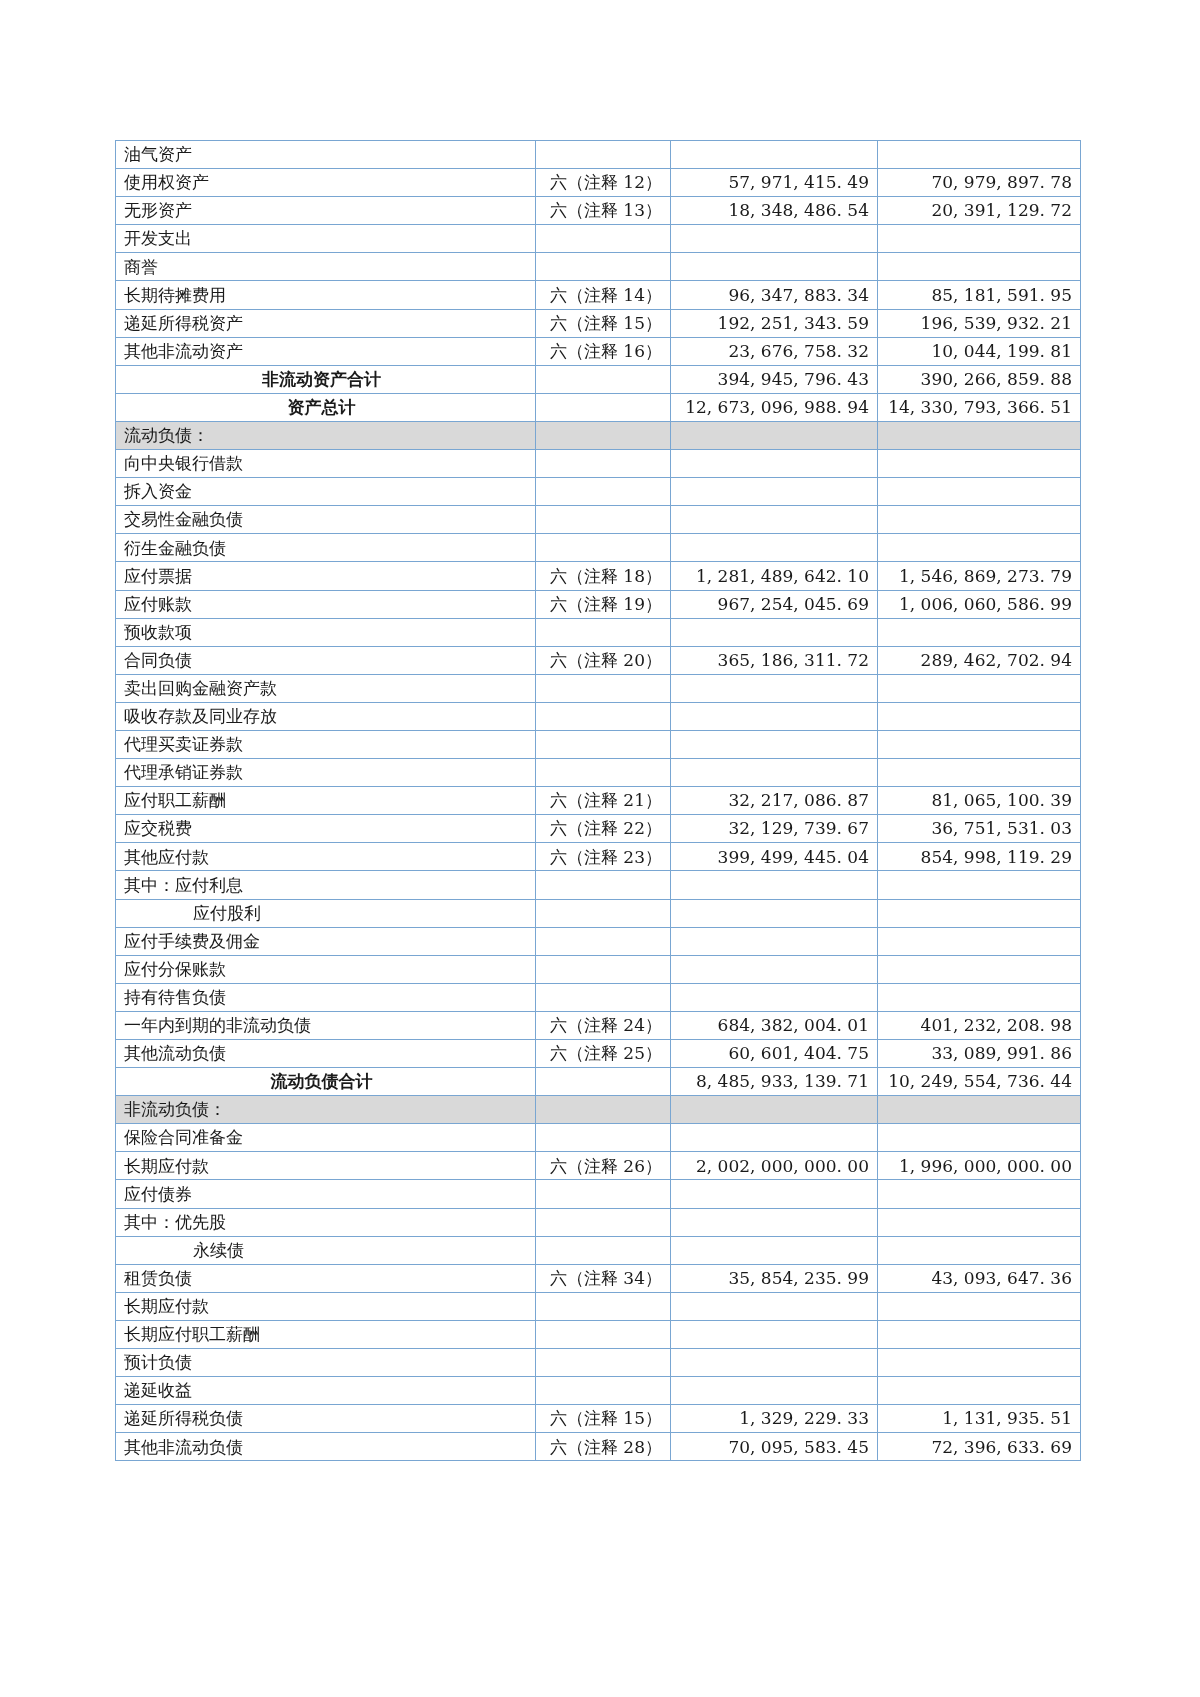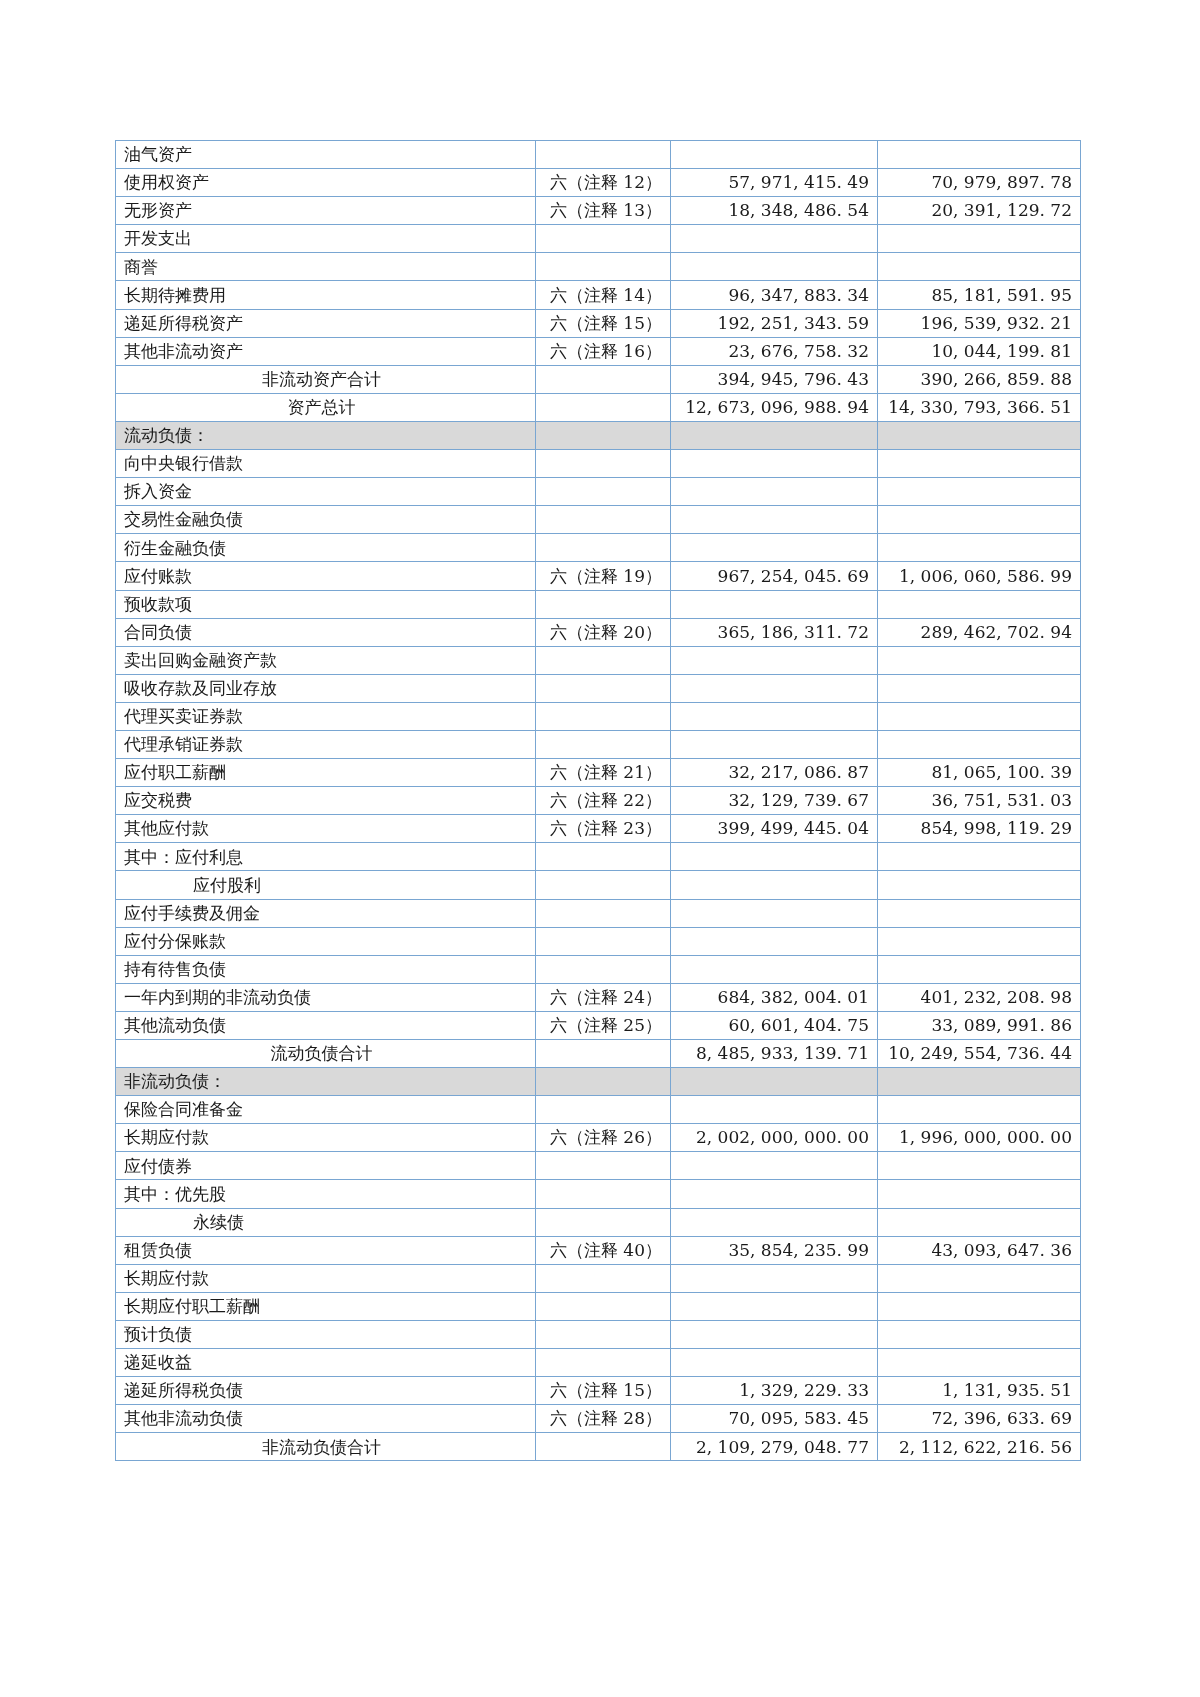--- a/index.html
+++ b/index.html
@@ -49,21 +49,21 @@
     text-align: right;
     padding-right: 10px;
   }
   tr.section td {
     background: #d9d9d9;
   }
   tr.section td.c-label {
     font-weight: normal;
   }
   tr.total td.c-label {
-    font-weight: normal;
+    font-weight: bold;
     text-align: center;
     padding-left: 0;
   }
   tr.item_indent td.c-label {
     padding-left: 77px;
     margin-top: 11px;
   }
 </style>
 </head>
 <body>
@@ -161,20 +161,26 @@
     <td class="c-num"></td>
     <td class="c-num"></td>
   </tr>
         <tr class="item">
     <td class="c-label">衍生金融负债</td>
     <td class="c-note"></td>
     <td class="c-num"></td>
     <td class="c-num"></td>
   </tr>
         <tr class="item">
+    <td class="c-label">应付票据</td>
+    <td class="c-note">六（注释 18）</td>
+    <td class="c-num">1, 281, 489, 642. 10</td>
+    <td class="c-num">1, 546, 869, 273. 79</td>
+  </tr>
+        <tr class="item">
     <td class="c-label">应付账款</td>
     <td class="c-note">六（注释 19）</td>
     <td class="c-num">967, 254, 045. 69</td>
     <td class="c-num">1, 006, 060, 586. 99</td>
   </tr>
         <tr class="item">
     <td class="c-label">预收款项</td>
     <td class="c-note"></td>
     <td class="c-num"></td>
     <td class="c-num"></td>
@@ -306,21 +312,21 @@
     <td class="c-num"></td>
   </tr>
         <tr class="item_indent">
     <td class="c-label">永续债</td>
     <td class="c-note"></td>
     <td class="c-num"></td>
     <td class="c-num"></td>
   </tr>
         <tr class="item">
     <td class="c-label">租赁负债</td>
-    <td class="c-note">六（注释 40）</td>
+    <td class="c-note">六（注释 34）</td>
     <td class="c-num">35, 854, 235. 99</td>
     <td class="c-num">43, 093, 647. 36</td>
   </tr>
         <tr class="item">
     <td class="c-label">长期应付款</td>
     <td class="c-note"></td>
     <td class="c-num"></td>
     <td class="c-num"></td>
   </tr>
         <tr class="item">
@@ -345,22 +351,16 @@
     <td class="c-label">递延所得税负债</td>
     <td class="c-note">六（注释 15）</td>
     <td class="c-num">1, 329, 229. 33</td>
     <td class="c-num">1, 131, 935. 51</td>
   </tr>
         <tr class="item">
     <td class="c-label">其他非流动负债</td>
     <td class="c-note">六（注释 28）</td>
     <td class="c-num">70, 095, 583. 45</td>
     <td class="c-num">72, 396, 633. 69</td>
-  </tr>
-        <tr class="total">
-    <td class="c-label">非流动负债合计</td>
-    <td class="c-note"></td>
-    <td class="c-num">2, 109, 279, 048. 77</td>
-    <td class="c-num">2, 112, 622, 216. 56</td>
   </tr>
       </tbody>
   </table>
 </div>
 
 </body></html>

